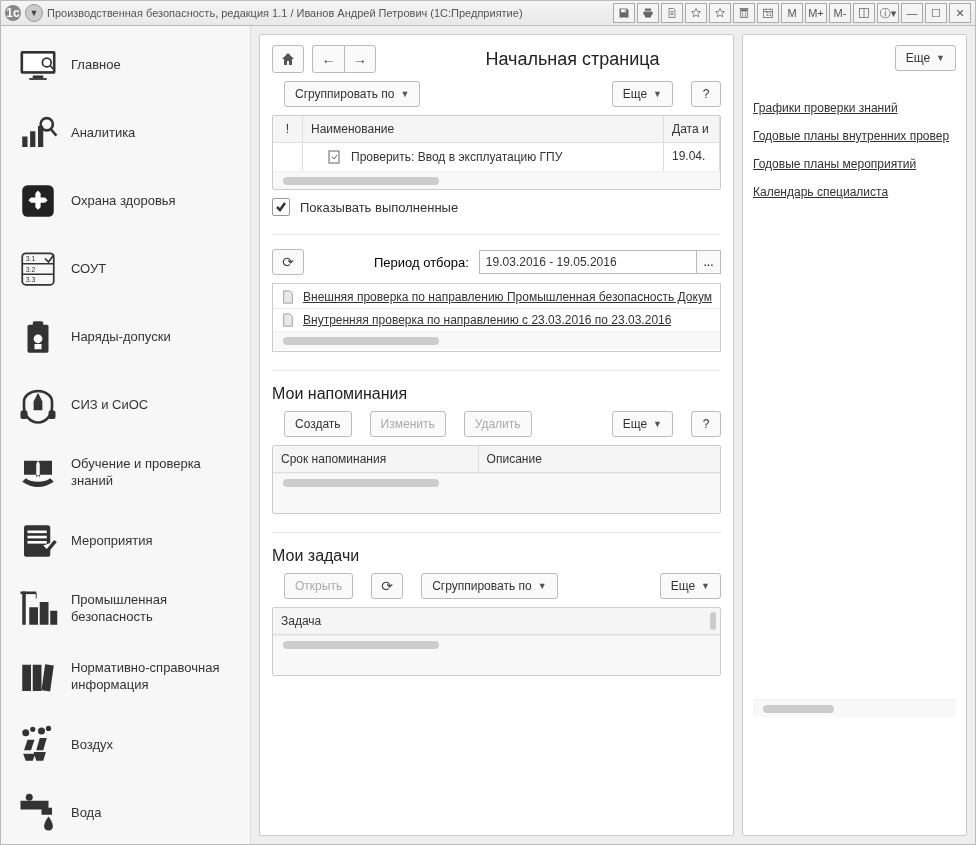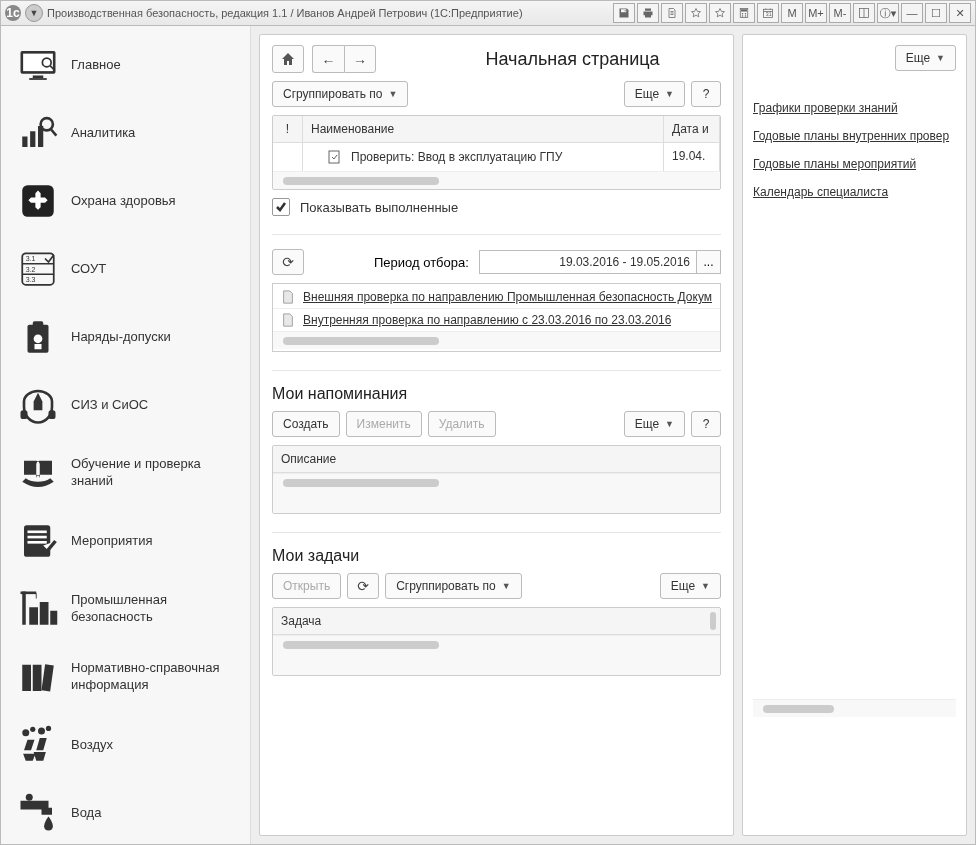--- a/index.html
+++ b/index.html
@@ -30,21 +30,21 @@
 
   .toprow { display:flex; align-items:center; gap:8px; }
   .sq-btn { height:28px; min-width:32px; border:1px solid #bbb; background:#fafafa; border-radius:3px; display:flex; align-items:center; justify-content:center; cursor:pointer; font-size:14px; color:#444;}
   .navbtn-group { display:flex; }
   .navbtn-group .sq-btn:first-child { border-top-right-radius:0; border-bottom-right-radius:0; border-right:none;}
   .navbtn-group .sq-btn:last-child { border-top-left-radius:0; border-bottom-left-radius:0;}
   .page-title { flex:1; text-align:center; font-size:18px; font-weight:normal; color:#222; margin-left:40px;}
 
   .section { }
   .section-title { font-size:16px; color:#222; margin-bottom:8px; }
-  .section .toolbar { display:flex; gap:6px; margin-bottom:8px; align-items:flex-start;}
+  .section .toolbar { display:flex; gap:18px; margin-bottom:8px; align-items:flex-start;margin-left:12px;}
   .btn { height:26px; padding:0 10px; border:1px solid #bbb; background:#fafafa; border-radius:3px; font-size:12px; color:#333; cursor:pointer; display:flex; align-items:center; gap:6px;}
   .btn .caret { font-size:9px; color:#555;}
   .btn-disabled { color:#aaa; }
   .gap-fill { flex:1; }
 
   .table { border:1px solid #ccc; border-radius:2px; overflow:hidden;}
   .tr { display:flex; }
   .th, .td { padding:6px 8px; font-size:12px; border-right:1px solid #ddd; }
   .th { background:#f5f5f5; color:#333; border-bottom:1px solid #ddd;}
   .td { color:#333; }
@@ -55,21 +55,21 @@
   .scrollbar-h::after{content:""; position:absolute; left:10px; top:5px; height:8px; width:35%; background:#ccc; border-radius:4px;}
 
   .check-row { display:flex; align-items:center; gap:10px; font-size:13px; color:#333; margin-top:8px;}
   .chk { width:18px; height:18px; border:1px solid #999; border-radius:2px; display:flex; align-items:center; justify-content:center; background:#fff; cursor:pointer;}
   .chk svg { width:12px; height:12px; stroke:#333; stroke-width:2.5; fill:none;}
 
   .hr-sep { border:none; border-top:1px solid #e5e5e5; margin:10px 0 6px;}
 
   .period-row { display:flex; align-items:center; gap:10px; margin-bottom:8px;}
   .period-label { font-size:13px; }
-  .period-input { flex:1; height:24px; border:1px solid #bbb; padding:0 6px; font-size:12px; color:#333;text-align:right; }
+  .period-input { flex:1; height:24px; border:1px solid #bbb; padding:0 6px; font-size:12px; color:#333; }
   .ellipsis-btn { width:24px; height:24px; border:1px solid #bbb; border-left:none; background:#fafafa; cursor:pointer; font-size:12px;}
 
   .link-list { border:1px solid #ccc; padding:2px 0; }
   .link-row { display:flex; gap:8px; padding:4px 8px; font-size:12px; }
   .link-row + .link-row { border-top: 1px solid #eee; }
   .link-row a { color:#333; text-decoration:underline; white-space:nowrap; overflow:hidden;}
   .doc-ico { width:14px; height:14px; flex-shrink:0; }
 
   .side-links { display:flex; flex-direction:column; gap:14px; margin-top:6px;}
   .side-links a { font-size:12px; color:#333; text-decoration:underline;}
@@ -390,20 +390,21 @@
           <button class="btn btn-disabled">Удалить</button>
           <span class="gap-fill"></span>
           <button class="btn">
               <span>Еще</span>
               <span class="caret">▼</span>
             </button>
           <button class="btn" style="width:30px;justify-content:center">?</button>
         </div>
         <div class="table cols-2">
           <div class="tr">
+            <div class="th">Срок напоминания</div>
             <div class="th">Описание</div>
           </div>
           <div class="scrollbar-h" style="height:40px"></div>
         </div>
       </div>
 
       <hr class="hr-sep">
 
       <div class="section">
         <div class="section-title">Мои задачи</div>

